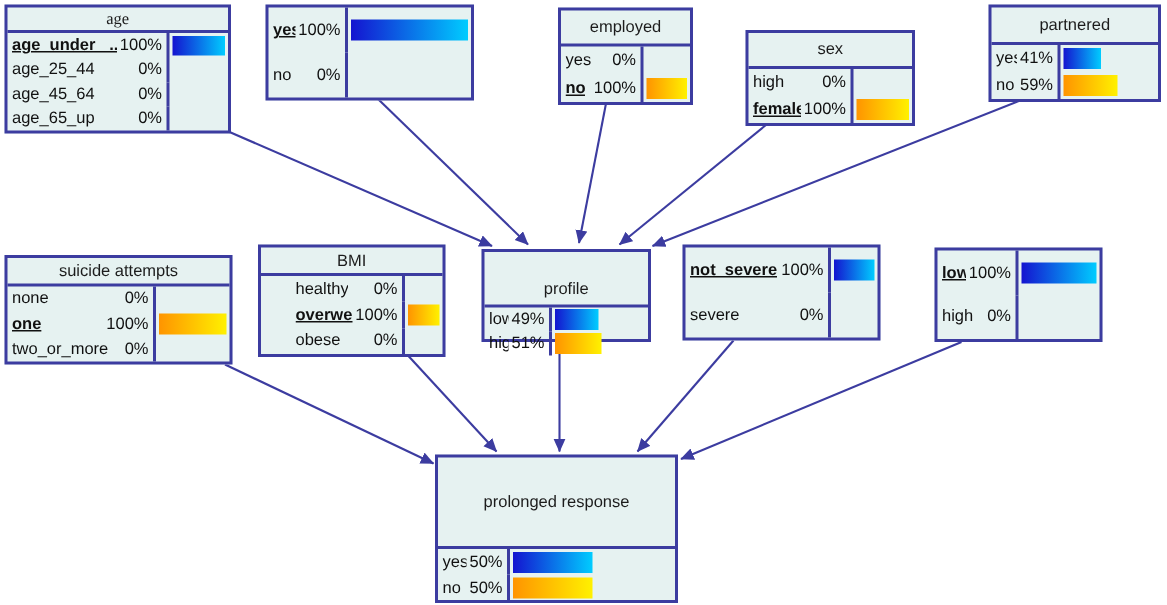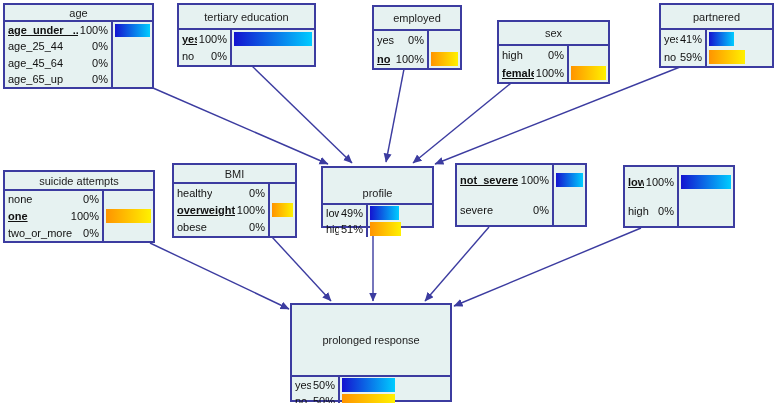--- a/index.html
+++ b/index.html
@@ -50,21 +50,21 @@
     <line x1="680" y1="67" x2="435" y2="164" stroke="#3c3ca0" stroke-width="1.4" marker-end="url(#arrowhead)"></line>
     <line x1="150" y1="243" x2="289" y2="309" stroke="#3c3ca0" stroke-width="1.4" marker-end="url(#arrowhead)"></line>
     <line x1="272" y1="237" x2="331" y2="301" stroke="#3c3ca0" stroke-width="1.4" marker-end="url(#arrowhead)"></line>
     <line x1="373" y1="228" x2="373" y2="301" stroke="#3c3ca0" stroke-width="1.4" marker-end="url(#arrowhead)"></line>
     <line x1="489" y1="227" x2="425" y2="301" stroke="#3c3ca0" stroke-width="1.4" marker-end="url(#arrowhead)"></line>
     <line x1="641" y1="228" x2="454" y2="306" stroke="#3c3ca0" stroke-width="1.4" marker-end="url(#arrowhead)"></line>
   </svg>
 
 <div id="canvas">
     <div class="node" style="left: 3px; top: 3px; width: 151px; height: 86px;">
-      <div class="node-title" style="height: 17px;">age</div>
+      <div class="node-title" style="height: 17px; font-family: Liberation Serif, serif;">age</div>
       <div class="node-body" style="grid-template-columns: 1fr 41px; grid-template-rows: repeat(4, 1fr);">
         <div class="cell-text">
           <span class="state-label evidence">age_under_ ...</span>
           <span>100%</span>
         </div>
         <div class="cell-bar">
           <div class="bar blue" style="width: 100%; height: 13px;"></div>
         </div>
         <div class="cell-text">
           <span class="state-label">age_25_44</span>
@@ -77,21 +77,20 @@
         </div>
         <div class="cell-bar"></div>
         <div class="cell-text">
           <span class="state-label">age_65_up</span>
           <span>0%</span>
         </div>
         <div class="cell-bar"></div>
       </div>
     </div>
     <div class="node" style="left: 177px; top: 3px; width: 139px; height: 64px;">
-      <div class="node-title" style="height: 25px;">tertiary education</div>
       <div class="node-body" style="grid-template-columns: 1fr 84px; grid-template-rows: repeat(2, 1fr);">
         <div class="cell-text">
           <span class="state-label evidence">yes</span>
           <span>100%</span>
         </div>
         <div class="cell-bar">
           <div class="bar blue" style="width: 100%; height: 14px;"></div>
         </div>
         <div class="cell-text">
           <span class="state-label">no</span>
@@ -170,21 +169,21 @@
         </div>
         <div class="cell-text">
           <span class="state-label">two_or_more</span>
           <span>0%</span>
         </div>
         <div class="cell-bar"></div>
       </div>
     </div>
     <div class="node" style="left: 172px; top: 163px; width: 125px; height: 75px;">
       <div class="node-title" style="height: 19px;">BMI</div>
-      <div class="node-body" style="grid-template-columns: 1fr 27px; grid-template-rows: repeat(3, 1fr);">
+      <div class="node-body" style="grid-template-columns: 1fr 27px; grid-template-rows: repeat(3, 1fr); margin-left: 20px;">
         <div class="cell-text">
           <span class="state-label">healthy</span>
           <span>0%</span>
         </div>
         <div class="cell-bar"></div>
         <div class="cell-text">
           <span class="state-label evidence">overweight</span>
           <span>100%</span>
         </div>
         <div class="cell-bar">
@@ -242,21 +241,21 @@
           <div class="bar blue" style="width: 100%; height: 14px;"></div>
         </div>
         <div class="cell-text">
           <span class="state-label">high</span>
           <span>0%</span>
         </div>
         <div class="cell-bar"></div>
       </div>
     </div>
     <div class="node" style="left: 290px; top: 303px; width: 162px; height: 99px;">
-      <div class="node-title" style="height: 72px;">prolonged response</div>
+      <div class="node-title" style="height: 61px;">prolonged response</div>
       <div class="node-body" style="grid-template-columns: 1fr 112px; grid-template-rows: repeat(2, 1fr);">
         <div class="cell-text">
           <span class="state-label">yes</span>
           <span>50%</span>
         </div>
         <div class="cell-bar">
           <div class="bar blue" style="width: 50%; height: 14px;"></div>
         </div>
         <div class="cell-text">
           <span class="state-label">no</span>

